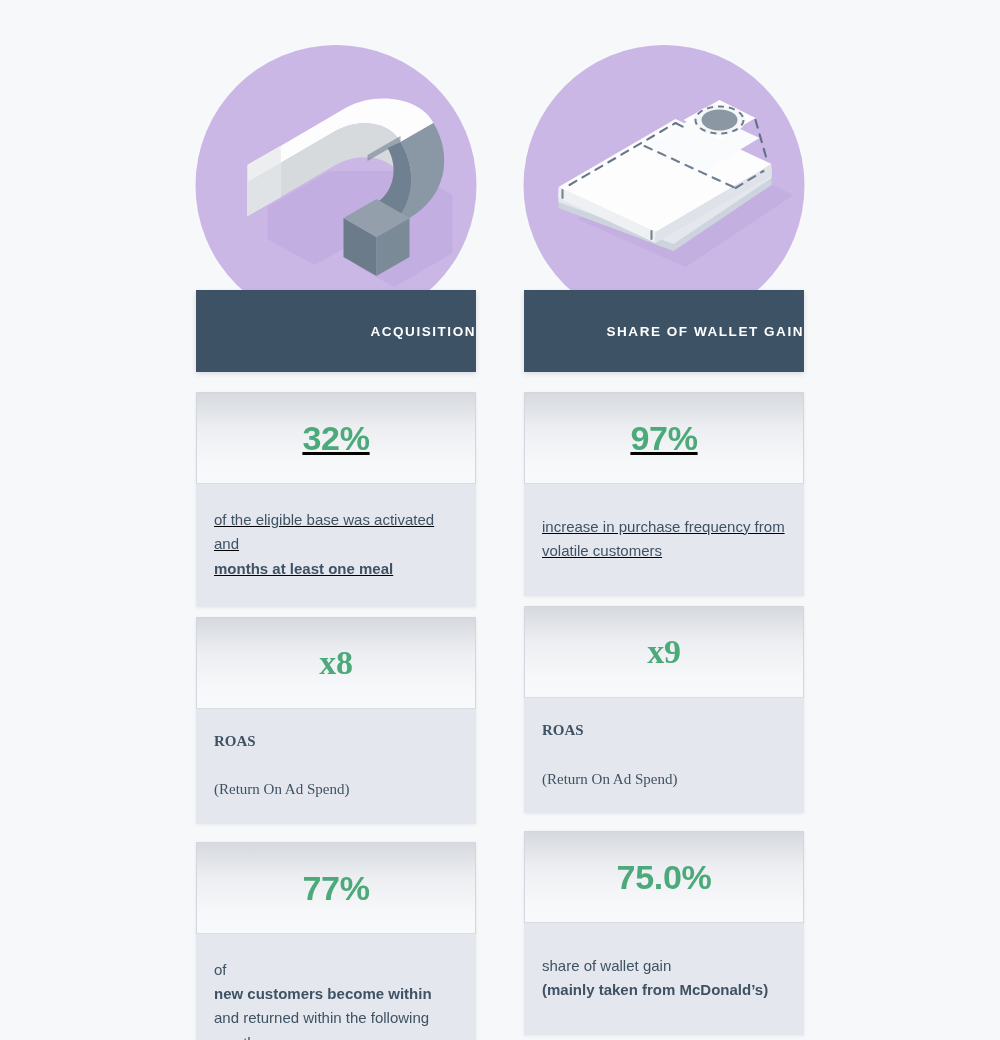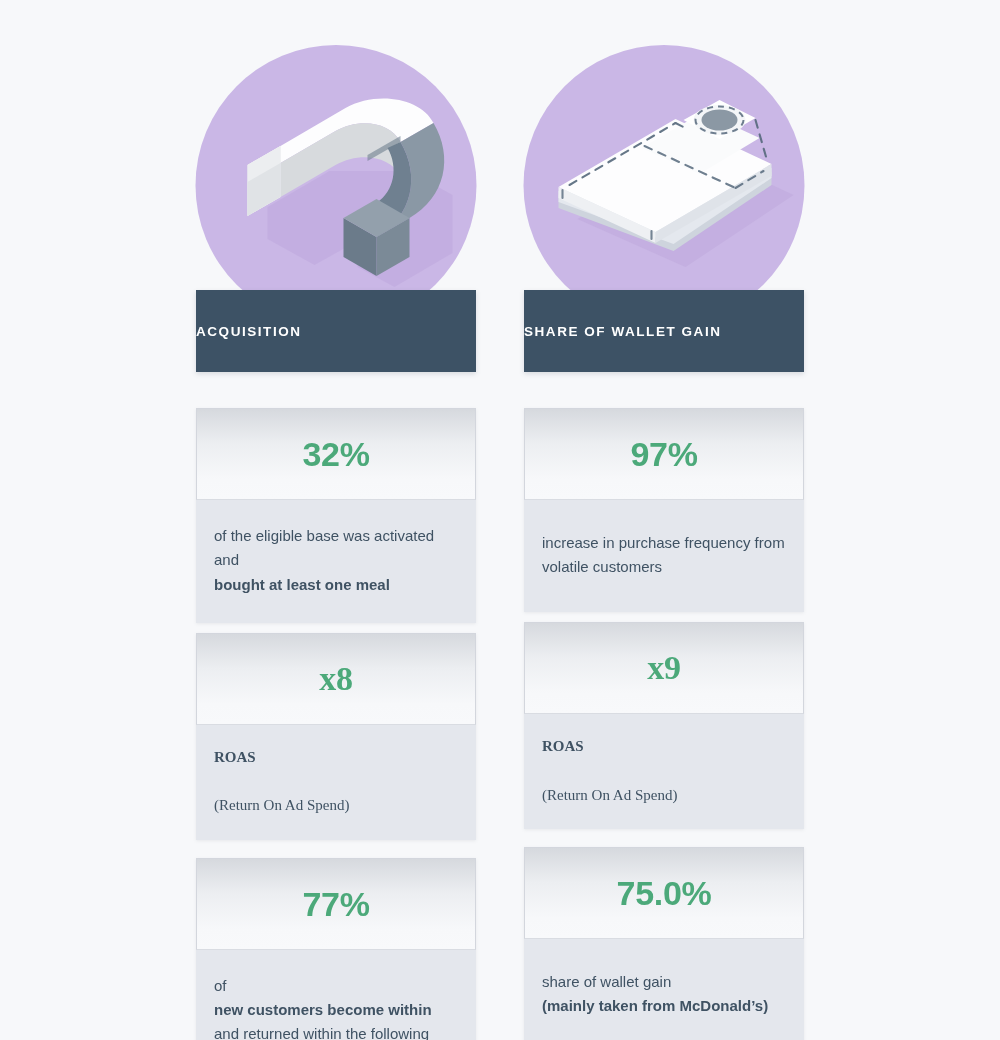--- a/index.html
+++ b/index.html
@@ -65,21 +65,21 @@
   }
 
   
   .header-bar {
     position: relative;
     z-index: 3;
     height: 82px;
     background: #3d5265;
     display: flex;
     align-items: center;
-    justify-content: flex-start;
+    justify-content: flex-end;
     box-shadow: 0 2px 5px rgba(80,90,105,0.18);
   }
 
   .header-bar .label {
     color: #ffffff;
     font-size: 13.5px;
     font-weight: bold;
     letter-spacing: 1.55px;
     text-transform: uppercase;
     text-align: center;
@@ -119,21 +119,21 @@
     display: flex;
     flex-direction: column;
     justify-content: center;
   }
 
   .card-body.tight { min-height: 92px; padding: 20px 18px 22px; }
 
   .card-body b, .card-body strong { font-weight: bold; }
 
   
-  .row-gap-1 { margin-top: 36px; }
+  .row-gap-1 { margin-top: 20px; text-decoration: underline; }
   .row-gap-2 { margin-top: 10px; font-family: Liberation Serif, serif; }
   .row-gap-3 { margin-top: 18px; }
 </style>
 </head>
 <body>
 
 <div class="board">
   <div class="columns">
 
     <div class="column">
@@ -181,21 +181,21 @@
       </div>
 
       <div class="header-bar">
         <span class="label">ACQUISITION</span>
       </div>
 
       <div class="card row-gap-1">
         <div class="card-top">
           <span class="card-value">32%</span>
         </div>
-        <div class="card-body">of the eligible base was activated and <b>bought at least one meal</b></div>
+        <div class="card-body">of the eligible base was activated and <b>months at least one meal</b></div>
       </div>
 
       <div class="card row-gap-2">
         <div class="card-top">
           <span class="card-value">x8</span>
         </div>
         <div class="card-body tight"><b>ROAS</b><br>(Return On Ad Spend)</div>
       </div>
 
       <div class="card row-gap-3">

